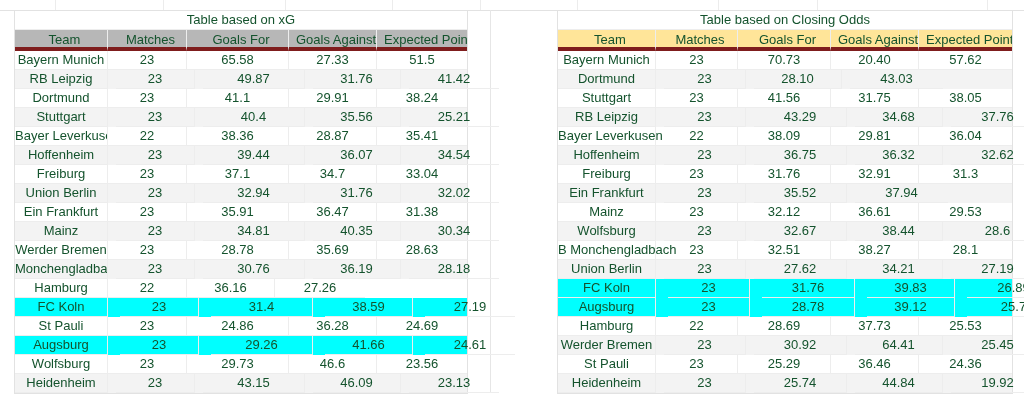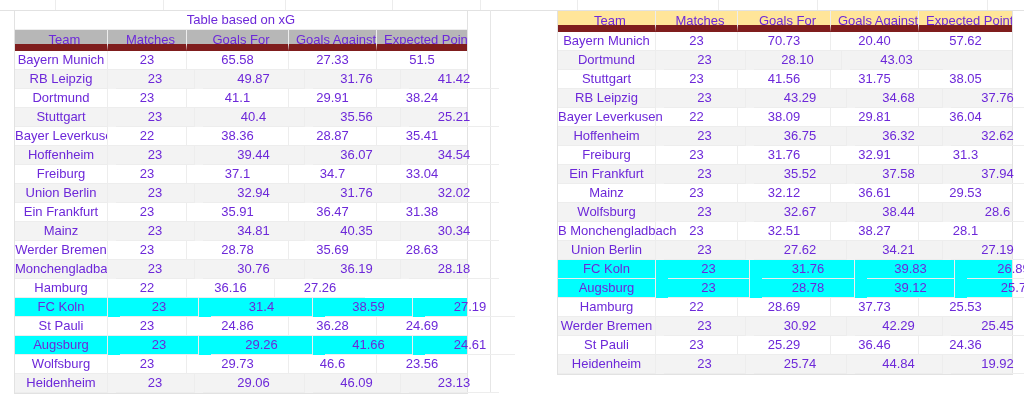--- a/index.html
+++ b/index.html
@@ -1,32 +1,32 @@
 <!DOCTYPE html>
 <html><head>
 <meta charset="utf-8">
 <style>
   html,body{margin:0;padding:0;background:#fff;}
   .sheet{
     position:relative;width:1024px;height:402px;background:#ffffff;
     font-family:"Liberation Sans","DejaVu Sans",sans-serif;
-    font-size:13px;color:#6d28d9;overflow:hidden;
+    font-size:13px;color:#14532d;overflow:hidden;
   }
   .hline{position:absolute;left:0;top:10px;width:1024px;height:1px;background:#e2e2e2;}
   .stub{position:absolute;top:0;width:1px;height:10px;background:#ececec;}
   .vgap{position:absolute;top:10px;width:1px;height:383px;background:#e6e6e6;}
 
   .table{position:absolute;top:11px;border:1px solid #e2e2e2;border-top:none;box-sizing:border-box;background:#fff;}
   .t0{left:14px;width:454px;}
   .t1{left:557px;width:456px;}
 
   .title{height:19px;line-height:18px;text-align:center;border-bottom:1px solid #ededed;box-sizing:border-box;white-space:nowrap;overflow:hidden;}
 
   .header{display:flex;height:21px;}
-  .header .cell{line-height:20px;border-bottom:7px solid #7f1d1d;padding-left:7px;}
+  .header .cell{line-height:20px;border-bottom:4px solid #7f1d1d;padding-left:7px;}
   .t0 .header .cell{background:#b7b7b7;}
   .t1 .header .cell{background:#ffe599;}
 
   .row{display:flex;height:19px;background:#ffffff;}
   .row.alt{background:#f3f3f3;gap:8px;}
   .row.hl{background:#00ffff;gap:12px;}
   .row .cell{line-height:18px;border-bottom:1px solid #ededed;}
 
   .cell{
     box-sizing:border-box;text-align:center;white-space:nowrap;overflow:hidden;
@@ -178,28 +178,29 @@
         <div class="row">
           <div class="cell c0 team">Wolfsburg</div>
           <div class="cell c1">23</div>
           <div class="cell c2">29.73</div>
           <div class="cell c3">46.6</div>
           <div class="cell c4">23.56</div>
         </div>
         <div class="row alt">
           <div class="cell c0 team">Heidenheim</div>
           <div class="cell c1">23</div>
-          <div class="cell c2">29.06</div>
+          <div class="cell c2">43.15</div>
           <div class="cell c3">46.09</div>
           <div class="cell c4">23.13</div>
         </div>
       </div>
   </div>
 
   <div class="table t1">
+    <div class="title">Table based on Closing Odds</div>
     <div class="header">
         <div class="cell c0">Team</div>
         <div class="cell c1">Matches</div>
         <div class="cell c2">Goals For</div>
         <div class="cell c3">Goals Against</div>
         <div class="cell c4">Expected Points</div>
       </div>
     <div class="rows">
         <div class="row">
           <div class="cell c0 team">Bayern Munich</div>
@@ -246,21 +247,20 @@
           <div class="cell c0 team">Freiburg</div>
           <div class="cell c1">23</div>
           <div class="cell c2">31.76</div>
           <div class="cell c3">32.91</div>
           <div class="cell c4">31.3</div>
         </div>
         <div class="row alt">
           <div class="cell c0 team">Ein Frankfurt</div>
           <div class="cell c1">23</div>
           <div class="cell c2">35.52</div>
-          <div class="cell c3">37.58</div>
           <div class="cell c4">37.94</div>
         </div>
         <div class="row">
           <div class="cell c0 team">Mainz</div>
           <div class="cell c1">23</div>
           <div class="cell c2">32.12</div>
           <div class="cell c3">36.61</div>
           <div class="cell c4">29.53</div>
         </div>
         <div class="row alt">
@@ -302,21 +302,21 @@
           <div class="cell c0 team">Hamburg</div>
           <div class="cell c1">22</div>
           <div class="cell c2">28.69</div>
           <div class="cell c3">37.73</div>
           <div class="cell c4">25.53</div>
         </div>
         <div class="row alt">
           <div class="cell c0 team">Werder Bremen</div>
           <div class="cell c1">23</div>
           <div class="cell c2">30.92</div>
-          <div class="cell c3">42.29</div>
+          <div class="cell c3">64.41</div>
           <div class="cell c4">25.45</div>
         </div>
         <div class="row">
           <div class="cell c0 team">St Pauli</div>
           <div class="cell c1">23</div>
           <div class="cell c2">25.29</div>
           <div class="cell c3">36.46</div>
           <div class="cell c4">24.36</div>
         </div>
         <div class="row alt">

